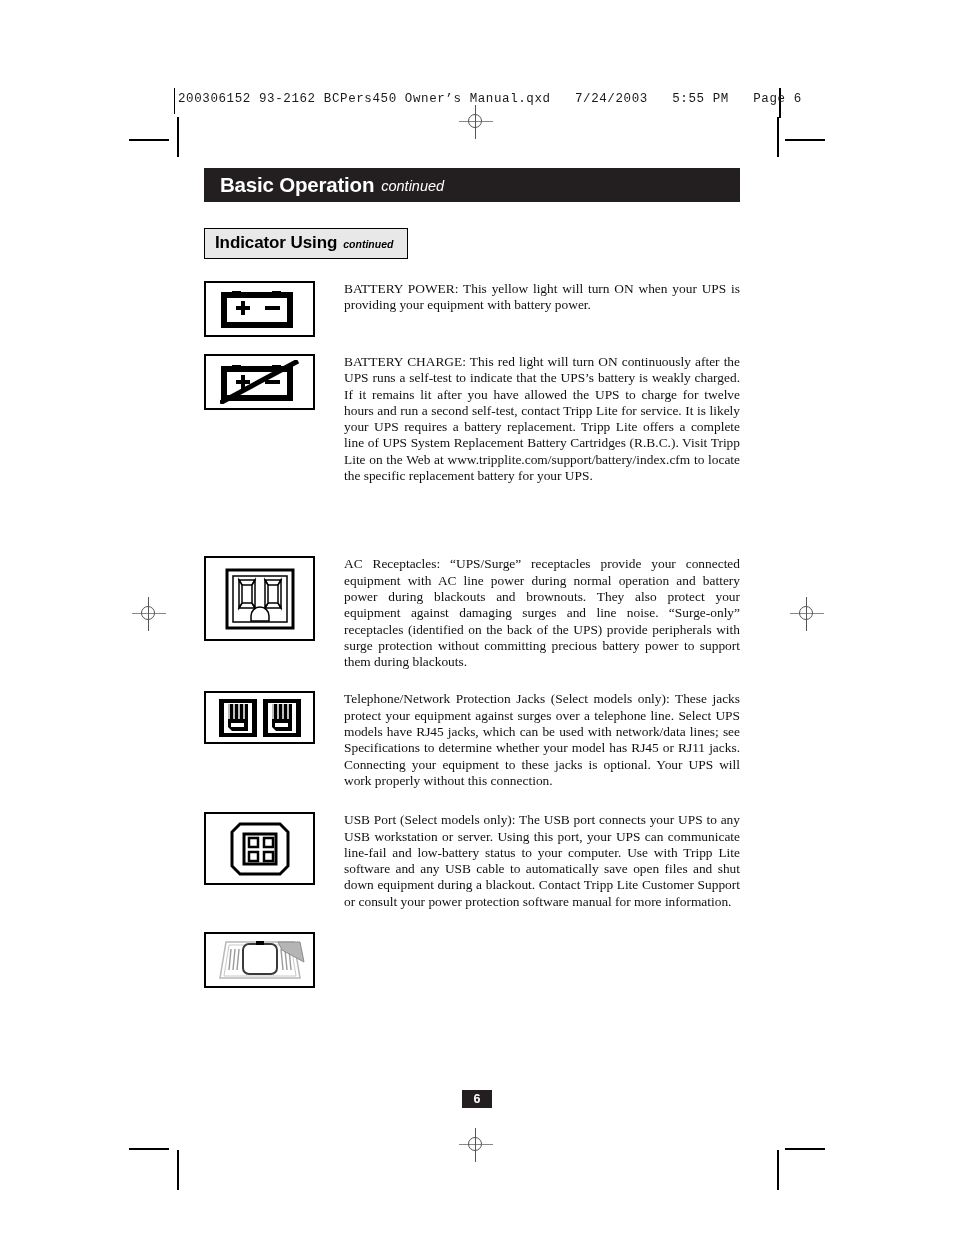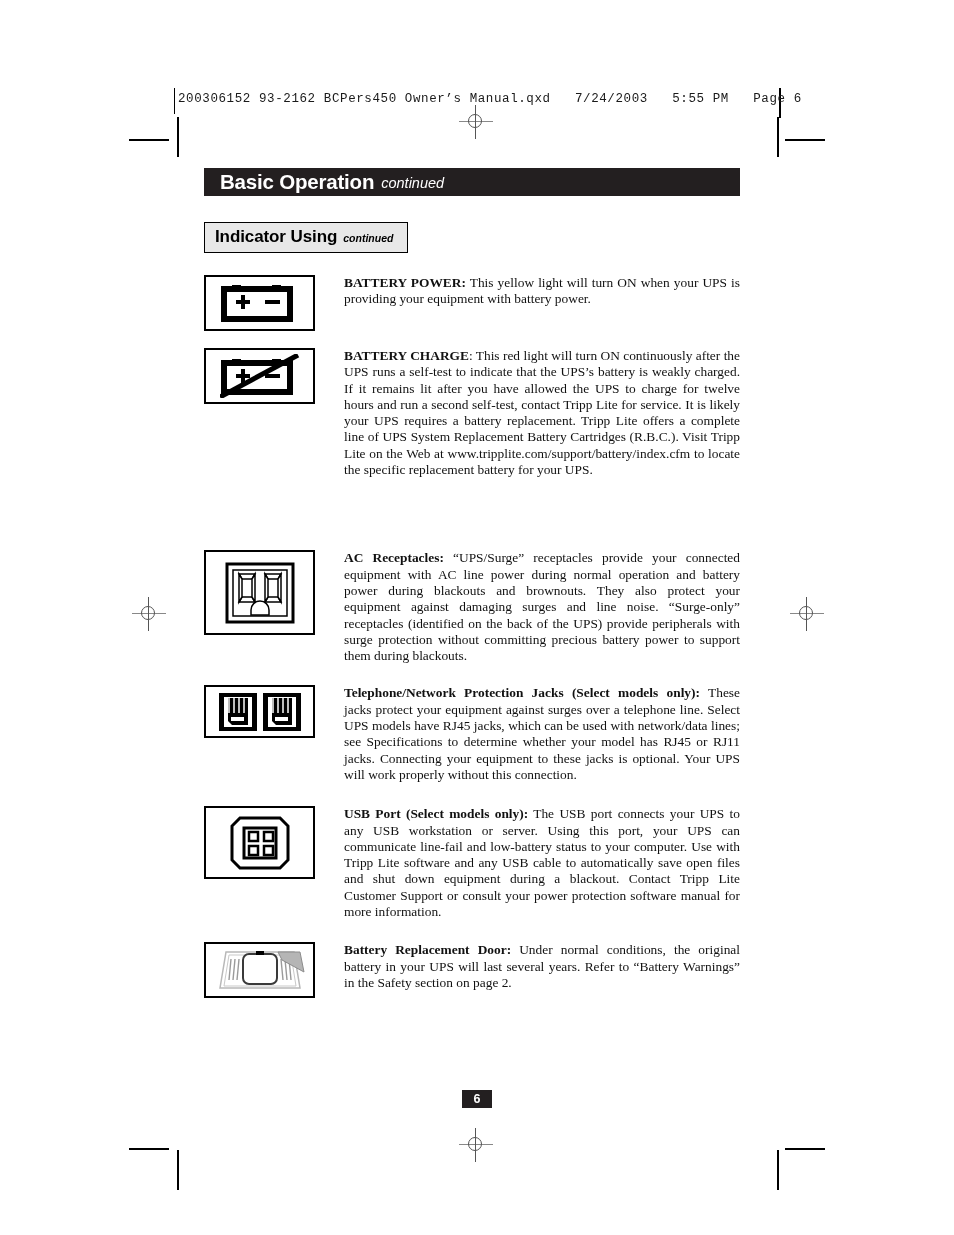--- a/index.html
+++ b/index.html
@@ -77,21 +77,21 @@
   .page {
     position: absolute;
     left: 204px;
     top: 168px;
     width: 536px;
   }
 
   .title-bar {
     background: #231f20;
     color: #ffffff;
-    height: 28px;
+    height: 34px;
     display: flex;
     align-items: center;
     padding-left: 16px;
     box-sizing: border-box;
   }
   .title-bar .main {
     font-family: "Liberation Sans", sans-serif;
     font-weight: bold;
     font-size: 20.5px;
     letter-spacing: -0.2px;
@@ -148,21 +148,21 @@
     justify-content: center;
   }
   .text-cell {
     flex: 1 1 auto;
     padding-left: 28px;
     font-size: 13.4px;
     line-height: 16.3px;
     text-align: justify;
     color: #111;
   }
-  .text-cell b { font-weight: bold; }
+  .text-cell b { font-weight: normal; }
 </style>
 </head>
 <body>
 
 <div class="crop h" style="left:129px; top:139px;"></div>
 <div class="crop v" style="left:177px; top:117px;"></div>
 <div class="crop h" style="left:785px; top:139px;"></div>
 <div class="crop v" style="left:777px; top:117px;"></div>
 
 <div class="crop h" style="left:129px; top:1148px;"></div>
@@ -358,22 +358,19 @@
             <line x1="69" y1="11" x2="71" y2="32"></line>
             <line x1="73" y1="11" x2="75" y2="32"></line>
             <line x1="77" y1="11" x2="79" y2="32"></line>
           </g>
           <rect x="31" y="6" width="34" height="30" rx="6" fill="#fff" stroke="#3a3a3a" stroke-width="2"></rect>
           <rect x="44" y="3" width="8" height="4" fill="#000"></rect>
           <polygon points="66,4 88,4 92,24 70,12" fill="#b5b5b5" stroke="#8c8c8c" stroke-width="1"></polygon>
         </svg>
       </div>
     </div>
-    <div class="text-cell">
-      <b>Battery Replacement Door:</b><span> Under normal conditions, the original battery in your UPS will last several years. Refer to “Battery Warnings” in the Safety section on page 2.</span>
-    </div>
   </div>
 
 </div>
 
 <div style="position:absolute; left:462px; top:1090px; width:30px; height:18px; background:#231f20; color:#fff; font-family:'Liberation Sans', sans-serif; font-weight:bold; font-size:12.5px; display:flex; align-items:center; justify-content:center;">
   <span>6</span>
 </div>
 
 </body></html>

